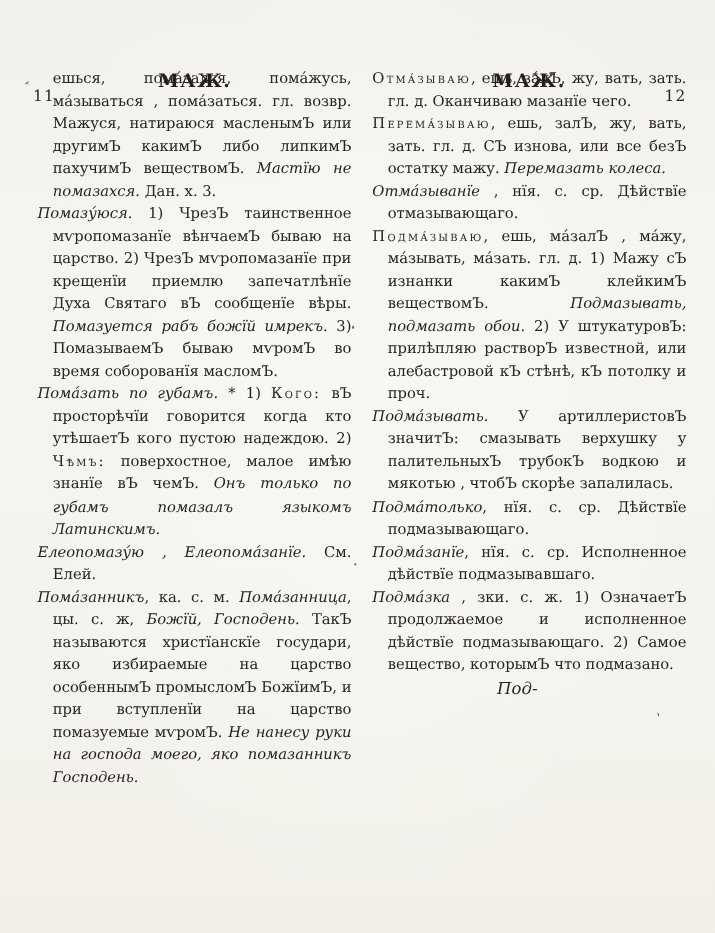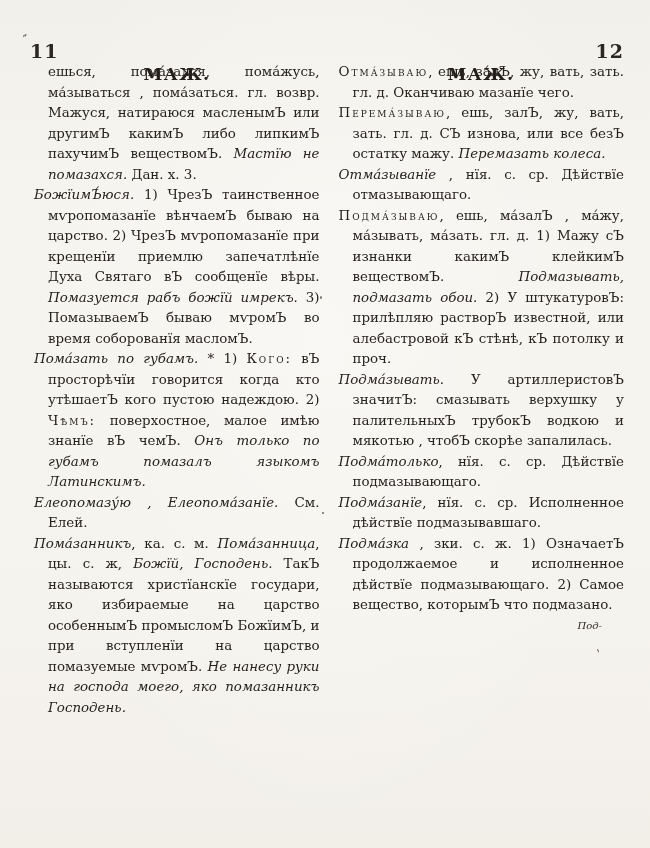--- a/index.html
+++ b/index.html
@@ -15,21 +15,21 @@
       radial-gradient(ellipse at 50% 40%, rgba(255,255,255,0.35), rgba(0,0,0,0) 70%),
       linear-gradient(180deg, #f2f0ea 0%, #f6f4ef 25%, #f5f3ed 70%, #f1efe8 100%);
     color: #25211d;
     box-sizing: border-box;
   }
   .running-header {
     position: absolute; top: 38px; left: 0; right: 0; height: 24px;
   }
   .page-number {
     position: absolute;
-    font-size: 19px; font-weight: 700; letter-spacing: 1px; color: #2a2623;
+    font-size: 14px; font-weight: 400; letter-spacing: 1px; color: #2a2623; margin-top: 40px;
   }
   .page-number.left { left: 30px; top: 2px; }
   .page-number.left::before {
     content: "˝";
     position: absolute; left: -7px; top: -7px;
     font-size: 11px; color: #4a443e; transform: rotate(-20deg);
   }
   .page-number.right { right: 26px; top: 2px; }
   .running-title {
     position: absolute; top: 0;
@@ -48,22 +48,22 @@
     color: #262220;
     text-justify: inter-word;
   }
   .entry.hang { padding-left: 14px; text-indent: -14px; }
   .entry.cont { padding-left: 14px; text-indent: 0; }
   .seg-n { font-style: normal; }
   .seg-i { font-style: italic; }
   .seg-sp { font-variant: small-caps; letter-spacing: 2px; }
   .catchword-line {
     margin: 0; padding-right: 22px;
-    text-align: right; font-style: italic;
-    font-size: 10px; line-height: 20.5px; color: #2a2521;
+    text-align: center; font-style: italic;
+    font-size: 15px; line-height: 20.5px; color: #2a2521;
   }
   .artifact { position: absolute; color: #3b352f; pointer-events: none; }
   .artifact.tick { top: 648px; left: 594px; font-size: 13px; transform: rotate(18deg); }
   .artifact.speck1 { top: 512px; left: 322px; width: 2px; height: 2px; background: #6b645c; border-radius: 50%; }
   .artifact.speck2 { top: 296px; left: 320px; width: 2px; height: 3px; background: #7a7269; border-radius: 50%; }
 </style>
 </head>
 <body>
 
 <div class="page">
@@ -71,21 +71,21 @@
   <div class="running-header">
     <span class="page-number left">11</span>
     <span class="running-title left">МАЖ.</span>
     <span class="running-title right">МАЖ.</span>
     <span class="page-number right">12</span>
   </div>
 
   <div class="columns">
     <div class="col" id="col-left">
         <p class="entry cont"><span class="seg-n">ешься, пома́зался, пома́жусь, ма́зываться , пома́заться. гл. возвр. Мажуся, натираюся масленымЪ или другимЪ какимЪ либо липкимЪ пахучимЪ веществомЪ. </span><span class="seg-i">Мастїю не помазахся.</span><span class="seg-n"> Дан. х. 3.</span></p>
-        <p class="entry hang"><span class="seg-i">БожїимЪ́юся.</span><span class="seg-n"> 1) ЧрезЪ таинственное мѵропомазанїе вѣнчаемЪ бываю на царство. 2) ЧрезЪ мѵропомазанїе при крещенїи приемлю запечатлѣнїе Духа Святаго вЪ сообщенїе вѣры. </span><span class="seg-i">Помазуется рабъ божїй имрекъ.</span><span class="seg-n"> 3) ПомазываемЪ бываю мѵромЪ во время соборованїя масломЪ.</span></p>
+        <p class="entry hang"><span class="seg-i">Помазу́юся.</span><span class="seg-n"> 1) ЧрезЪ таинственное мѵропомазанїе вѣнчаемЪ бываю на царство. 2) ЧрезЪ мѵропомазанїе при крещенїи приемлю запечатлѣнїе Духа Святаго вЪ сообщенїе вѣры. </span><span class="seg-i">Помазуется рабъ божїй имрекъ.</span><span class="seg-n"> 3) ПомазываемЪ бываю мѵромЪ во время соборованїя масломЪ.</span></p>
         <p class="entry hang"><span class="seg-i">Пома́зать по губамъ.</span><span class="seg-n"> * 1) </span><span class="seg-sp">Кого:</span><span class="seg-n"> вЪ просторѣчїи говорится когда кто утѣшаетЪ кого пустою надеждою. 2) </span><span class="seg-sp">Чѣмъ:</span><span class="seg-n"> поверхостное, малое имѣю знанїе вЪ чемЪ. </span><span class="seg-i">Онъ только по губамъ помазалъ языкомъ Латинскимъ.</span></p>
         <p class="entry hang"><span class="seg-i">Елеопомазу́ю , Елеопома́занїе.</span><span class="seg-n"> См. Елей.</span></p>
         <p class="entry hang"><span class="seg-i">Пома́занникъ</span><span class="seg-n">, ка. с. м. </span><span class="seg-i">Пома́занница</span><span class="seg-n">, цы. с. ж, </span><span class="seg-i">Божїй, Господень.</span><span class="seg-n"> ТакЪ называются христїанскїе государи, яко избираемые на царство особеннымЪ промысломЪ БожїимЪ, и при вступленїи на царство помазуемые мѵромЪ. </span><span class="seg-i">Не нанесу руки на господа моего, яко помазанникъ Господень.</span></p>
       </div>
     <div class="col" id="col-right">
         <p class="entry hang"><span class="seg-sp">Отма́зываю</span><span class="seg-n">, ешь, за́лЪ, жу, вать, зать. гл. д. Оканчиваю мазанїе чего.</span></p>
         <p class="entry hang"><span class="seg-sp">Перема́зываю</span><span class="seg-n">, ешь, залЪ, жу, вать, зать. гл. д. СЪ изнова, или все безЪ остатку мажу. </span><span class="seg-i">Перемазать колеса.</span></p>
         <p class="entry hang"><span class="seg-i">Отма́зыванїе</span><span class="seg-n"> , нїя. с. ср. Дѣйствїе отмазывающаго.</span></p>
         <p class="entry hang"><span class="seg-sp">Подма́зываю</span><span class="seg-n">, ешь, ма́залЪ , ма́жу, ма́зывать, ма́зать. гл. д. 1) Мажу сЪ изнанки какимЪ клейкимЪ веществомЪ. </span><span class="seg-i">Подмазывать, подмазать обои.</span><span class="seg-n"> 2) У штукатуровЪ: прилѣпляю растворЪ известной, или алебастровой кЪ стѣнѣ, кЪ потолку и проч.</span></p>
         <p class="entry hang"><span class="seg-i">Подма́зывать.</span><span class="seg-n"> У артиллеристовЪ значитЪ: смазывать верхушку у палительныхЪ трубокЪ водкою и мякотью , чтобЪ скорѣе запалилась.</span></p>

